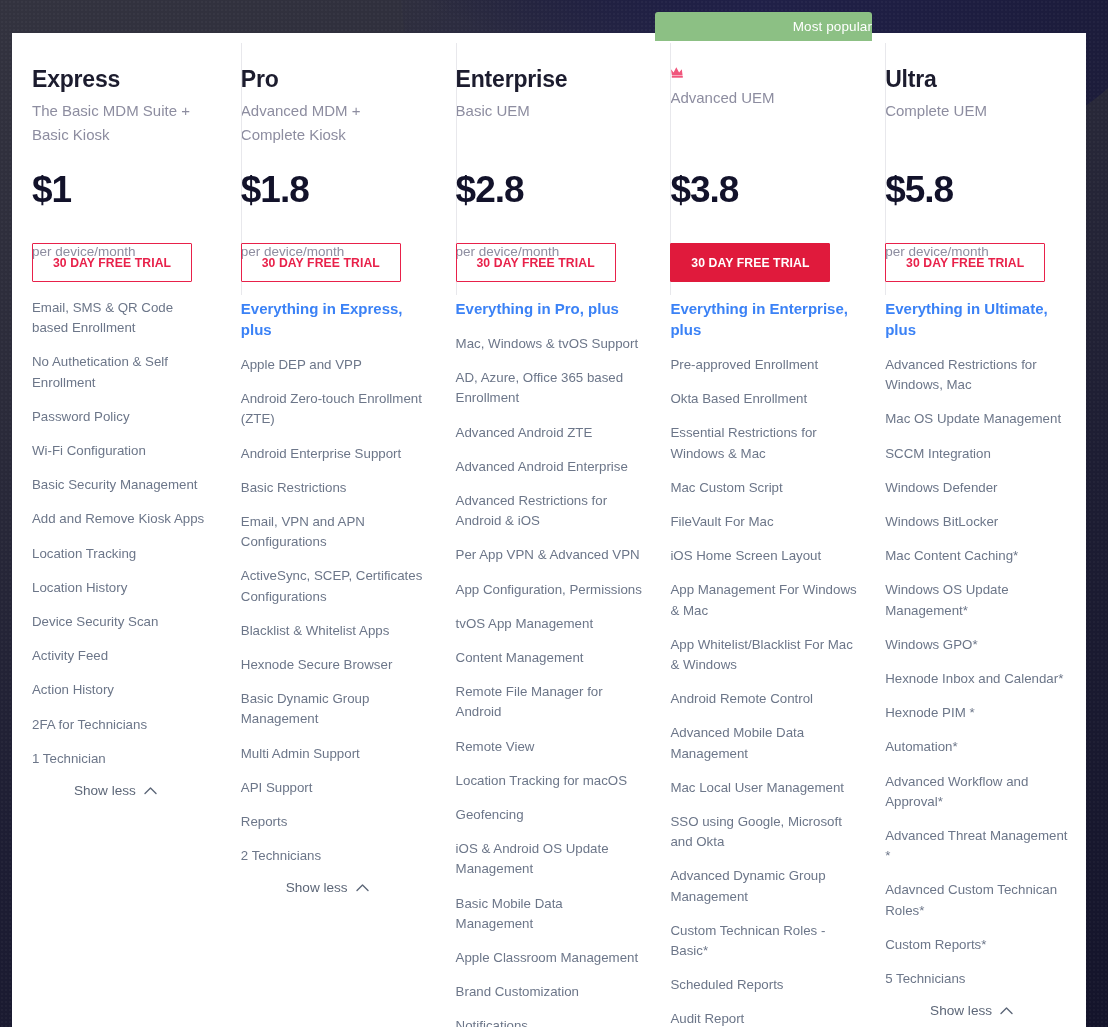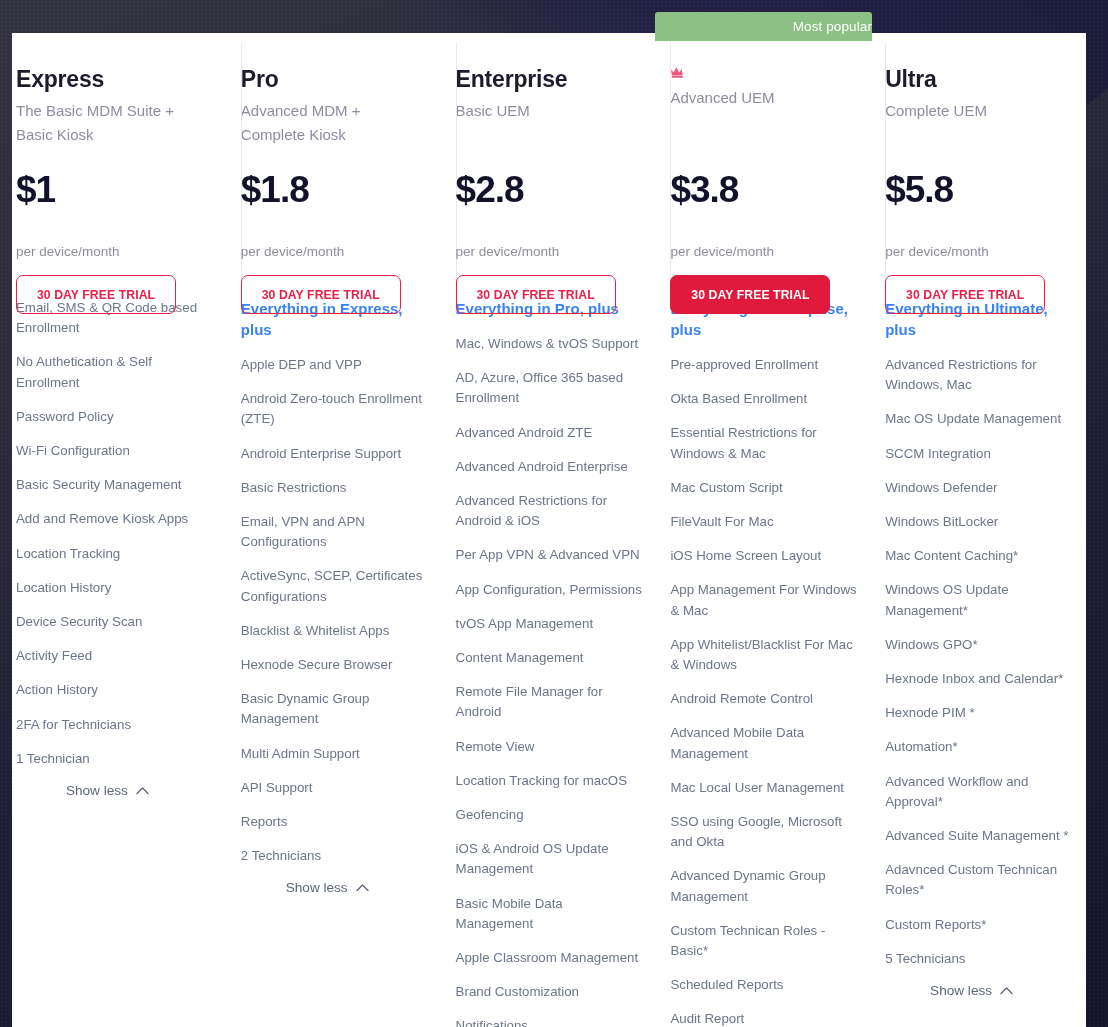--- a/index.html
+++ b/index.html
@@ -56,21 +56,21 @@
     z-index:2;
     display:flex;
   }
 
   .col {
     width:214.8px;
     padding:0 0 0 0;
     position:relative;
   }
   .col-inner { padding:0 14px 0 14px; }
-  .col:first-child .col-inner { padding-left:4px; }
+  .col:first-child .col-inner { padding-left:20px; }
 
   
   .head {
     height:265px;
     position:relative;
     padding-top:33px;
   }
   .col:not(:first-child) .head::before {
     content:"";
     position:absolute;
@@ -107,25 +107,25 @@
   }
   .price-unit {
     position:absolute;
     top:191px;
     font-size:13.5px;
     color:#8d8da0;
     margin-top:20px;
   }
   .trial-btn {
     position:absolute;
-    top:242px;
+    top:210px;
     height:39px;
     width:160px;
     border:1px solid #e8214a;
-    border-radius:7px;
+    border-radius:1px;
     background:transparent;
     color:#e8214a;
     font-size:12.2px;
     font-weight:bold;
     letter-spacing:.1px;
     display:flex; align-items:center; justify-content:center;
     cursor:pointer;
     font-family:"Liberation Sans", sans-serif;
   }
   .trial-btn.filled {
@@ -324,21 +324,21 @@
           <li>SCCM Integration</li>
           <li>Windows Defender</li>
           <li>Windows BitLocker</li>
           <li>Mac Content Caching*</li>
           <li>Windows OS Update Management*</li>
           <li>Windows GPO*</li>
           <li>Hexnode Inbox and Calendar*</li>
           <li>Hexnode PIM *</li>
           <li>Automation*</li>
           <li>Advanced Workflow and Approval*</li>
-          <li>Advanced Suite Management *</li>
+          <li>Advanced Threat Management *</li>
           <li>Adavnced Custom Technican Roles*</li>
           <li>Custom Reports*</li>
           <li>5 Technicians</li>
         </ul>
         <div class="show-less">
           <span>Show less</span>
           <span><svg class="chev" width="13" height="9" viewBox="0 0 13 9" fill="none" aria-hidden="true">
               <path d="M1 7.5L6.5 2L12 7.5" stroke="#5d6778" stroke-width="1.4" stroke-linecap="round" stroke-linejoin="round"></path>
             </svg></span>
         </div>

